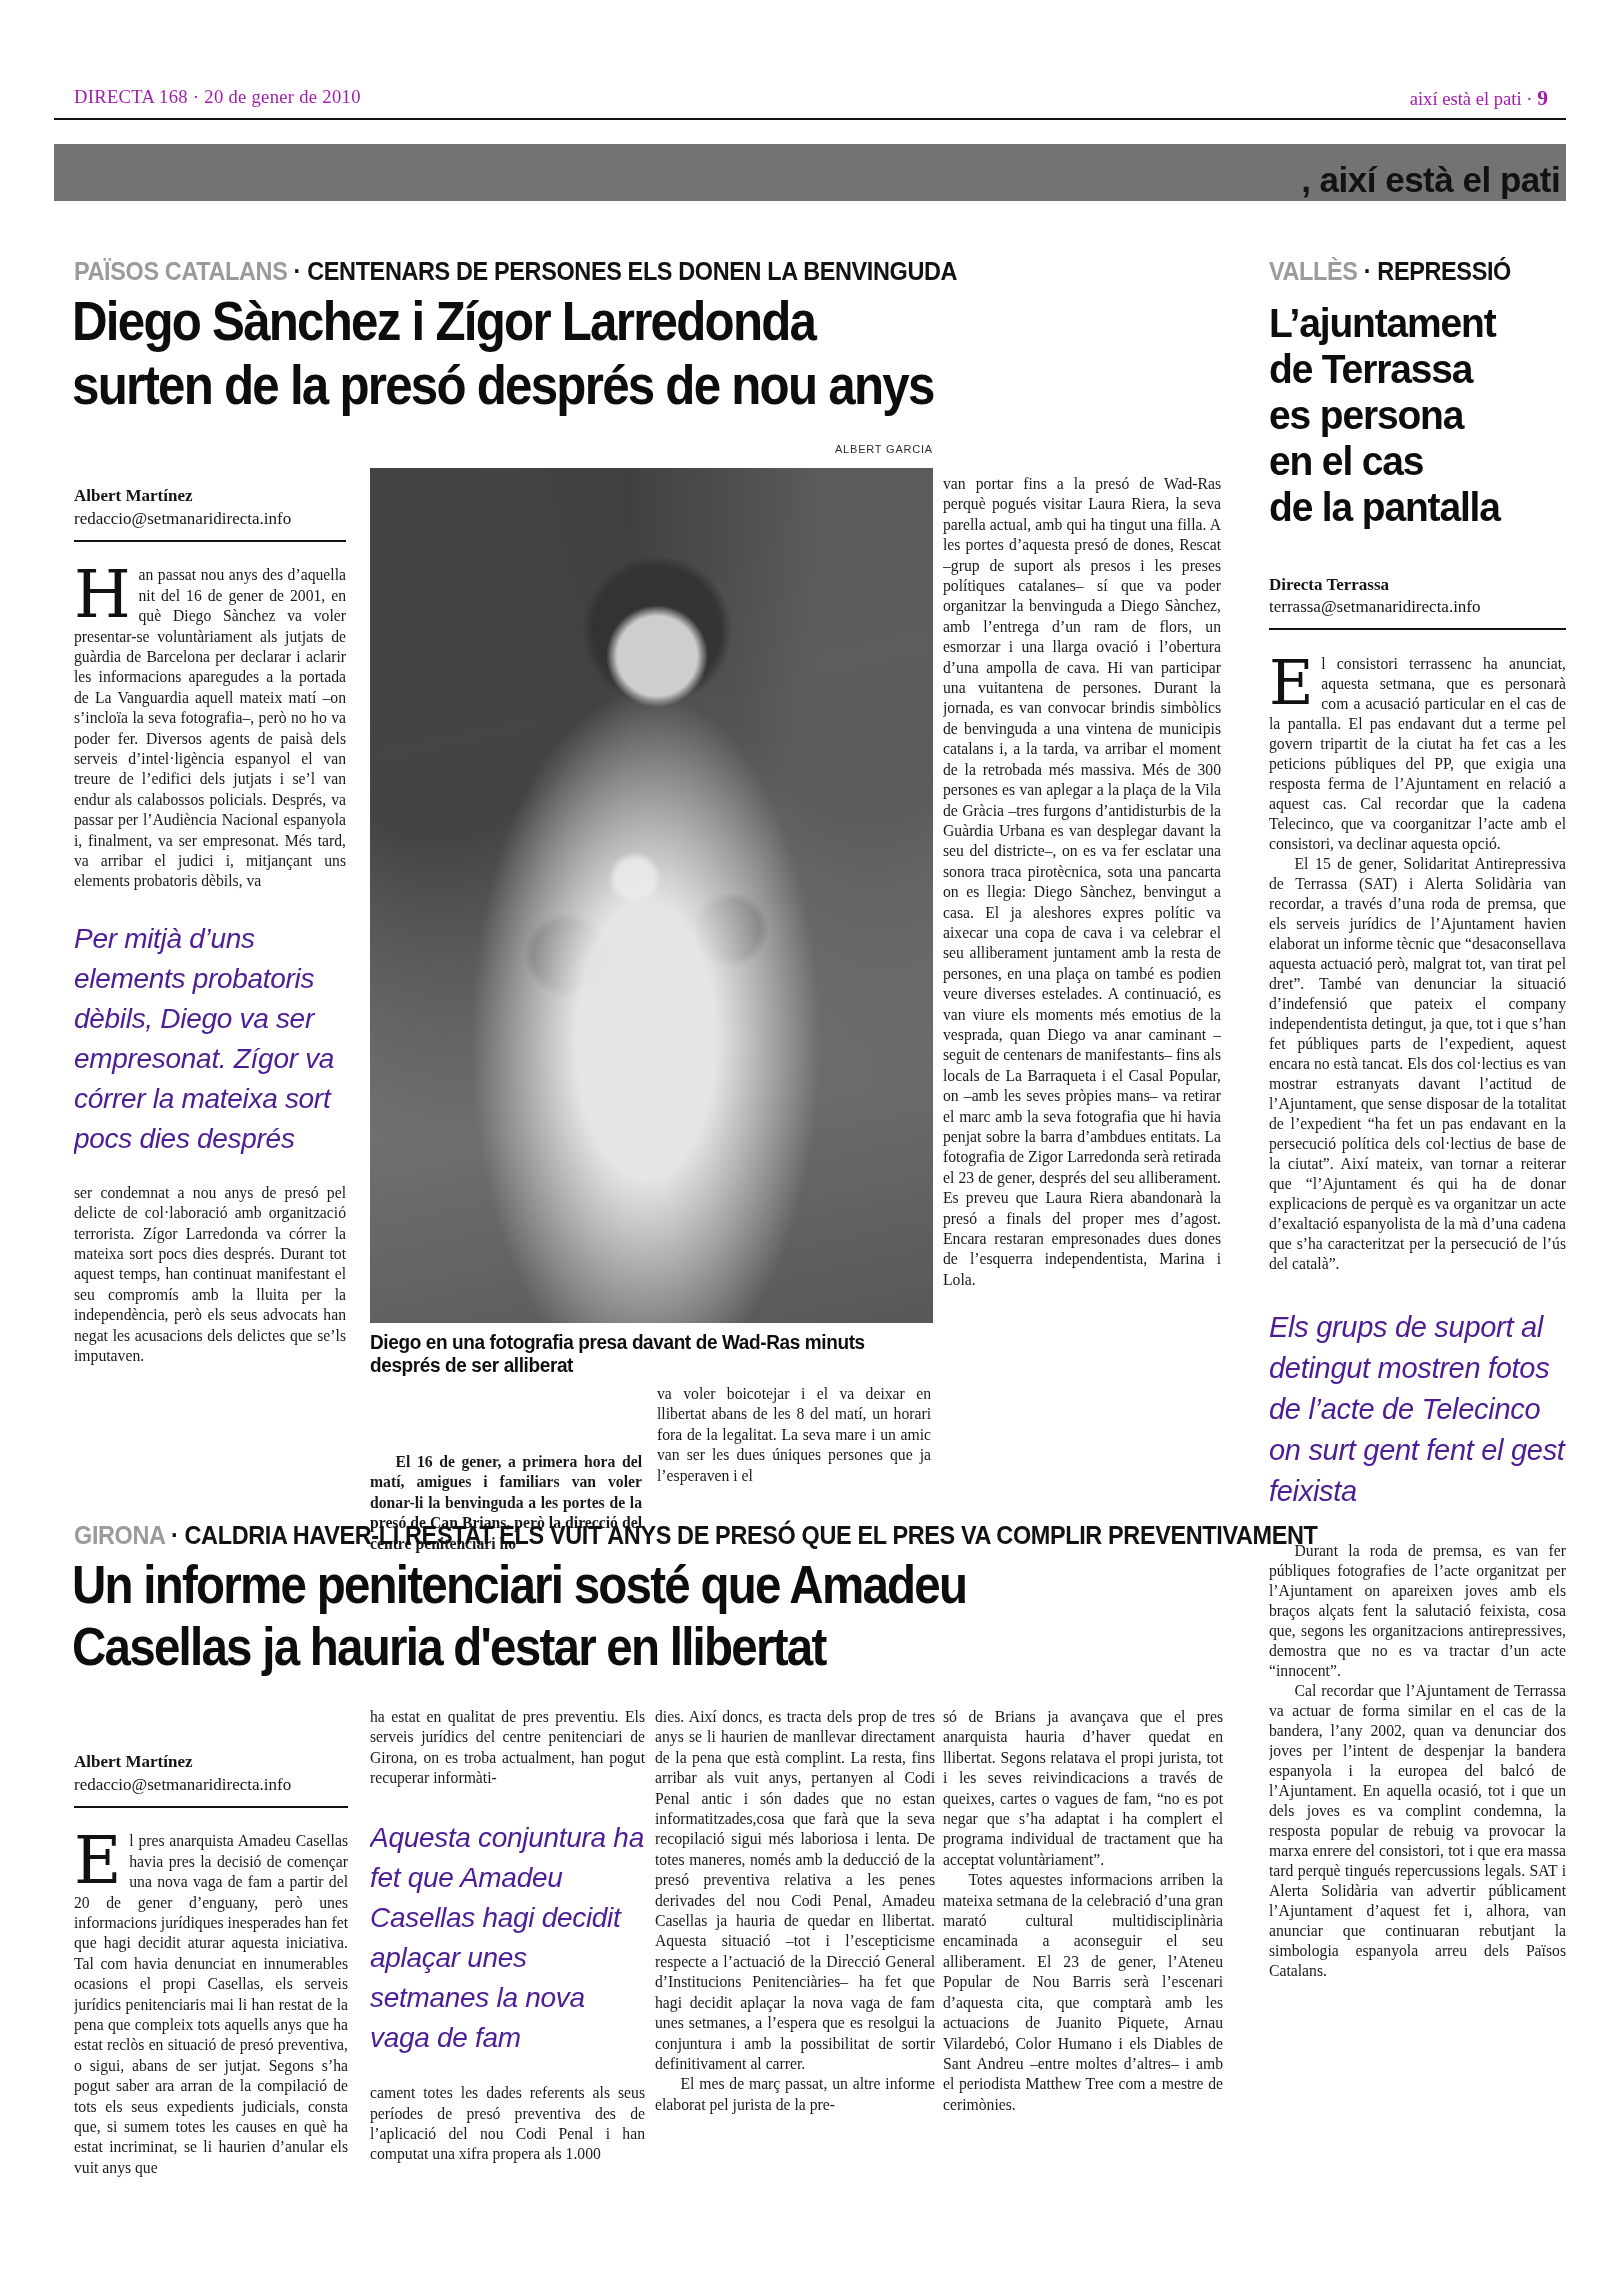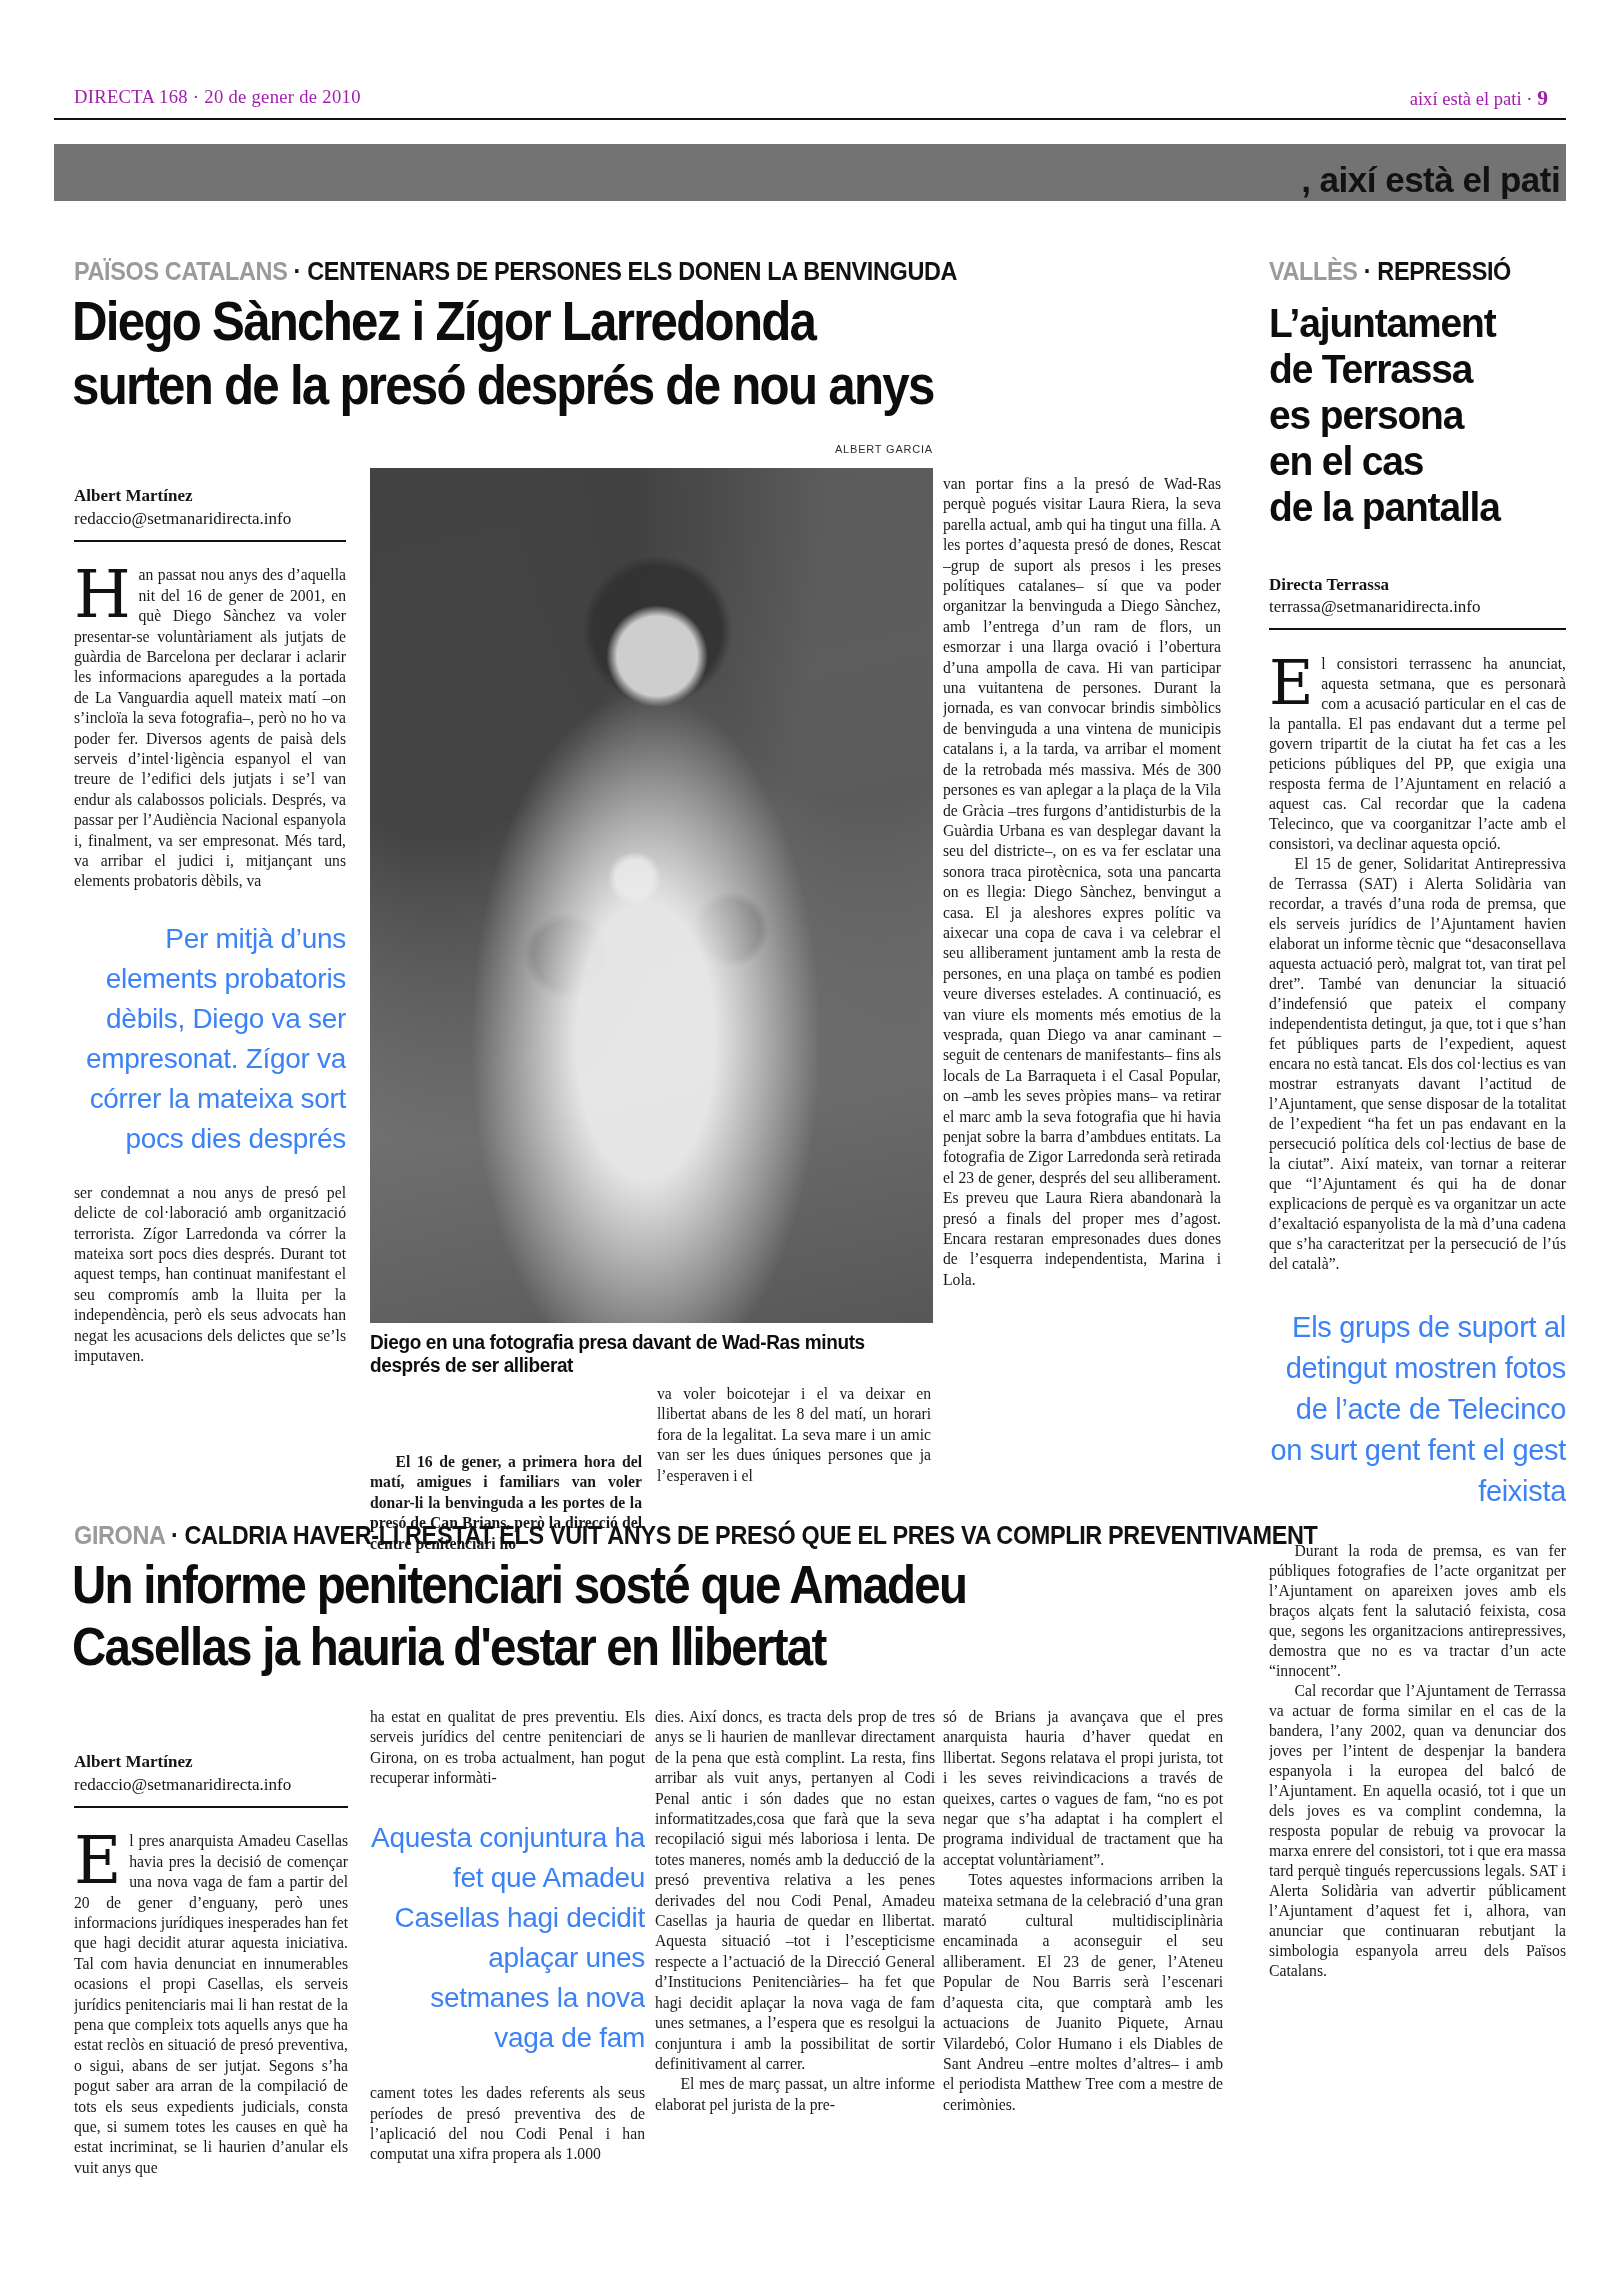--- a/index.html
+++ b/index.html
@@ -37,22 +37,22 @@
   .byline{border-bottom:2px solid #111;padding-bottom:9.8px;margin-bottom:23.5px;}
 
   
   .colbox{position:absolute;overflow:hidden;}
   p.body{margin:0;font-size:15.7px;line-height:20.4px;text-align:justify;color:#191919;}
   p.body.indent{text-indent:25.5px;}
   .dropcap{float:left;font-family:"DejaVu Serif",serif;font-size:65px;line-height:49px;
            padding:4.9px 7.8px 2px 0;color:#111;}
 
   
-  .pullquote{font-family:"Liberation Sans",sans-serif;font-weight:400;color:#3b82f6;
-             font-size:28px;line-height:40px;letter-spacing:-0.3px;text-align:right;}
+  .pullquote{font-family:"Liberation Sans",sans-serif;font-weight:400;color:#4c1d95;
+             font-size:28px;line-height:40px;letter-spacing:-0.3px;text-align:left;font-style:italic;}
   .pq-a1{margin:27.4px 0 23.5px 0;}
   .pq-a2{margin:29px 0 25.5px 0;}
   .pq-sb{margin:33px 0 29px 0;font-size:29px;line-height:41px;}
 
   
   .photo-credit{position:absolute;left:370px;top:443px;width:563px;text-align:right;
     font-family:"Liberation Sans",sans-serif;font-size:11px;letter-spacing:0.8px;color:#2d2d2d;}
   .photo{position:absolute;left:370px;top:468px;width:563px;height:855px;
     background:
       radial-gradient(circle at 51% 22%, rgba(214,214,214,.95) 0 5.5%, rgba(214,214,214,0) 7%),

